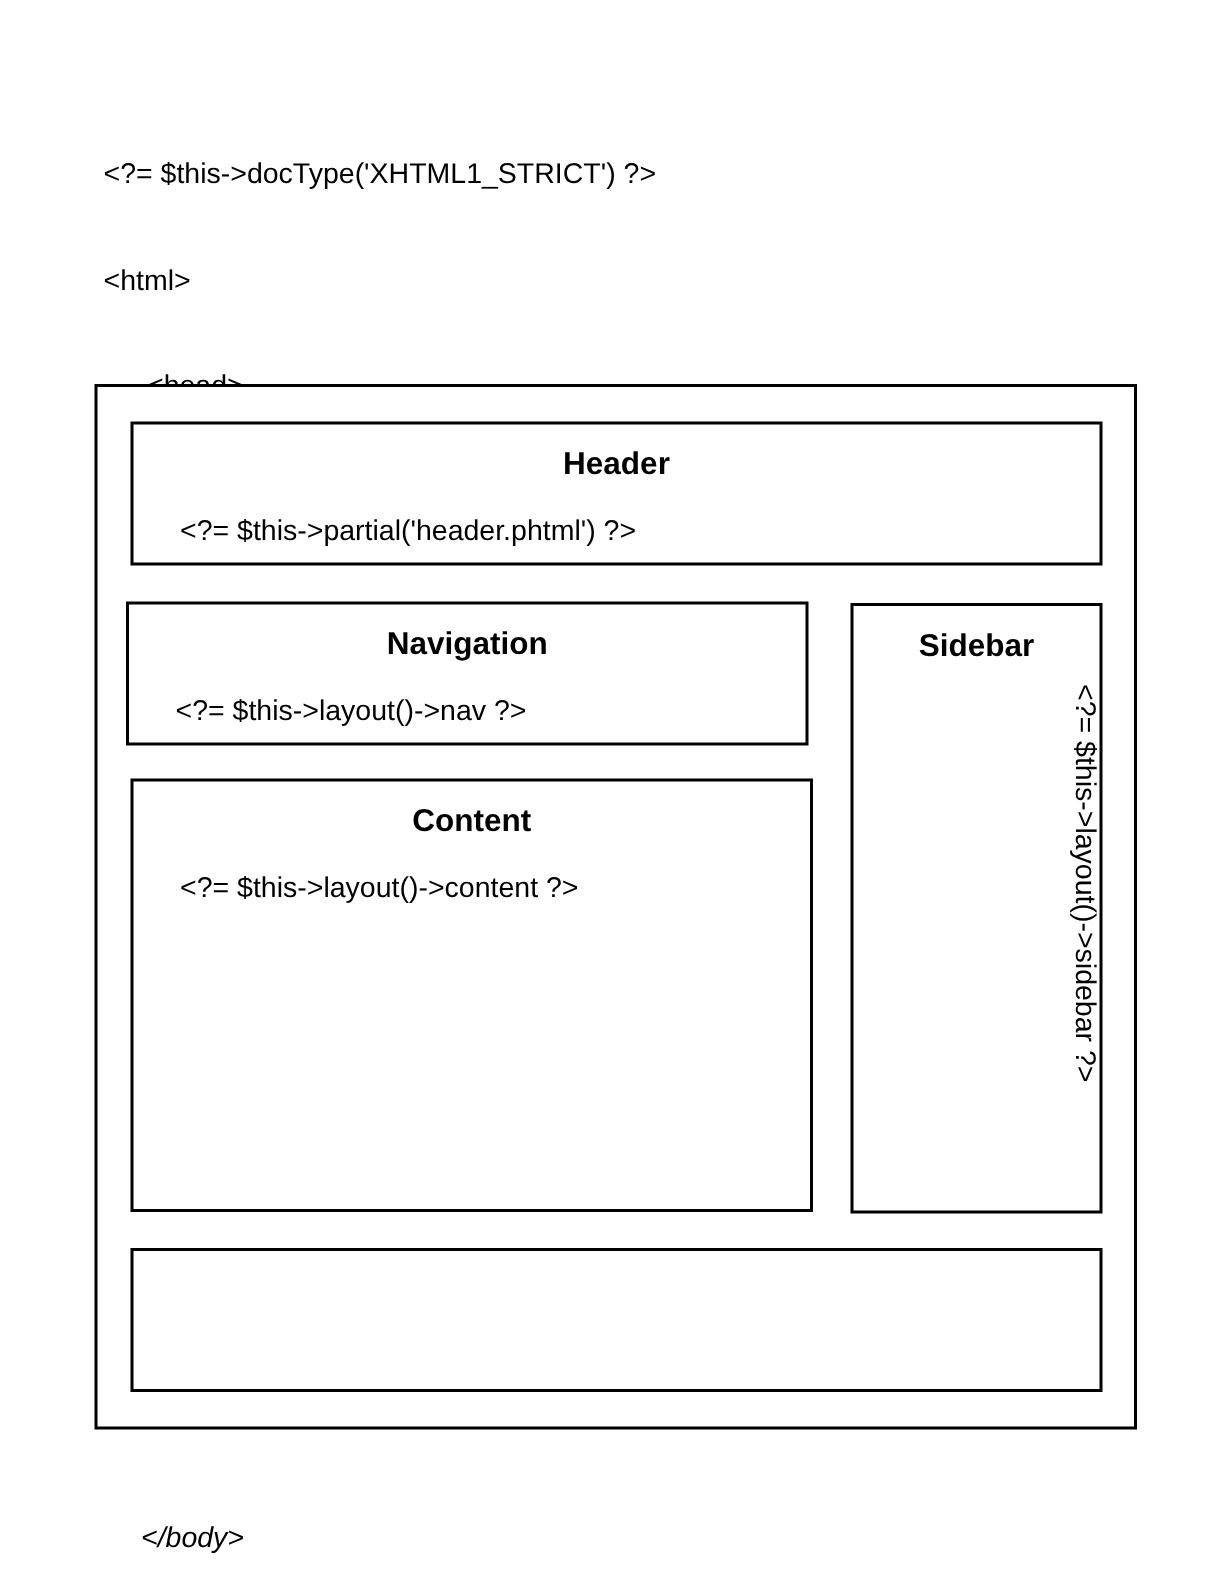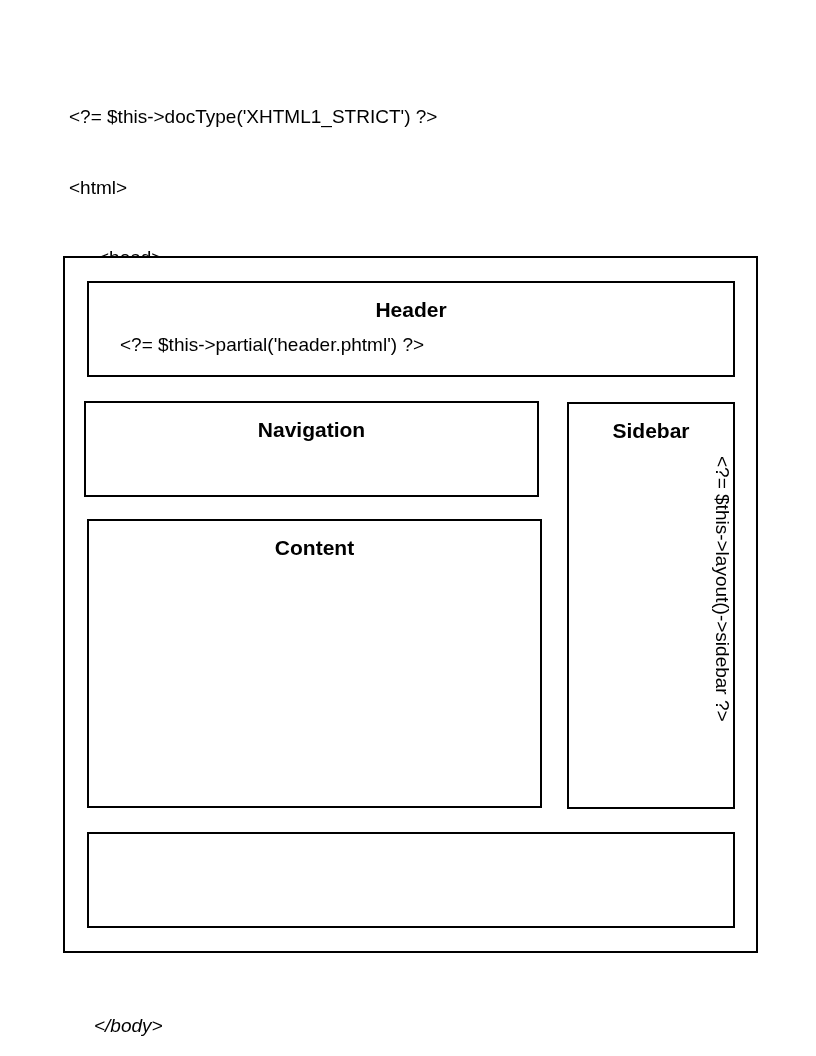--- a/index.html
+++ b/index.html
@@ -34,21 +34,21 @@
     flex-direction: column;
   }
   .lbox .title {
     margin-top: 14px;
     text-align: center;
     font-weight: bold;
     font-size: 21px;
     line-height: 26px;
   }
   .lbox .bcode {
-    margin-top: 10px;
+    margin-top: 20px;
     padding-left: 31px;
     font-size: 19px;
     line-height: 24px;
     white-space: pre;
   }
   #box-header  { left: 87px;  top: 281px; width: 648px; height: 96px;  }
   #box-nav     { left: 84px;  top: 401px; width: 455px; height: 96px;  }
   #box-content { left: 87px;  top: 519px; width: 455px; height: 289px; }
   #box-sidebar { left: 567px; top: 402px; width: 168px; height: 407px; }
   #box-footer  { left: 87px;  top: 832px; width: 648px; height: 96px;  }
@@ -76,24 +76,26 @@
 
 <div class="outer-box"></div>
 
 <div id="box-header" class="lbox">
   <div class="title">Header</div>
   <div class="bcode">&lt;?= $this-&gt;partial('header.phtml') ?&gt;</div>
 </div>
 
 <div id="box-nav" class="lbox">
   <div class="title">Navigation</div>
+  <div class="bcode">&lt;?= $this-&gt;layout()-&gt;nav ?&gt;</div>
 </div>
 
 <div id="box-content" class="lbox">
   <div class="title">Content</div>
+  <div class="bcode">&lt;?= $this-&gt;layout()-&gt;content ?&gt;</div>
 </div>
 
 <div id="box-sidebar" class="lbox">
   <div class="title">Sidebar</div>
   <div class="vcode">&lt;?= $this-&gt;layout()-&gt;sidebar ?&gt;</div>
 </div>
 
 <div id="box-footer" class="lbox">
 </div>
 

